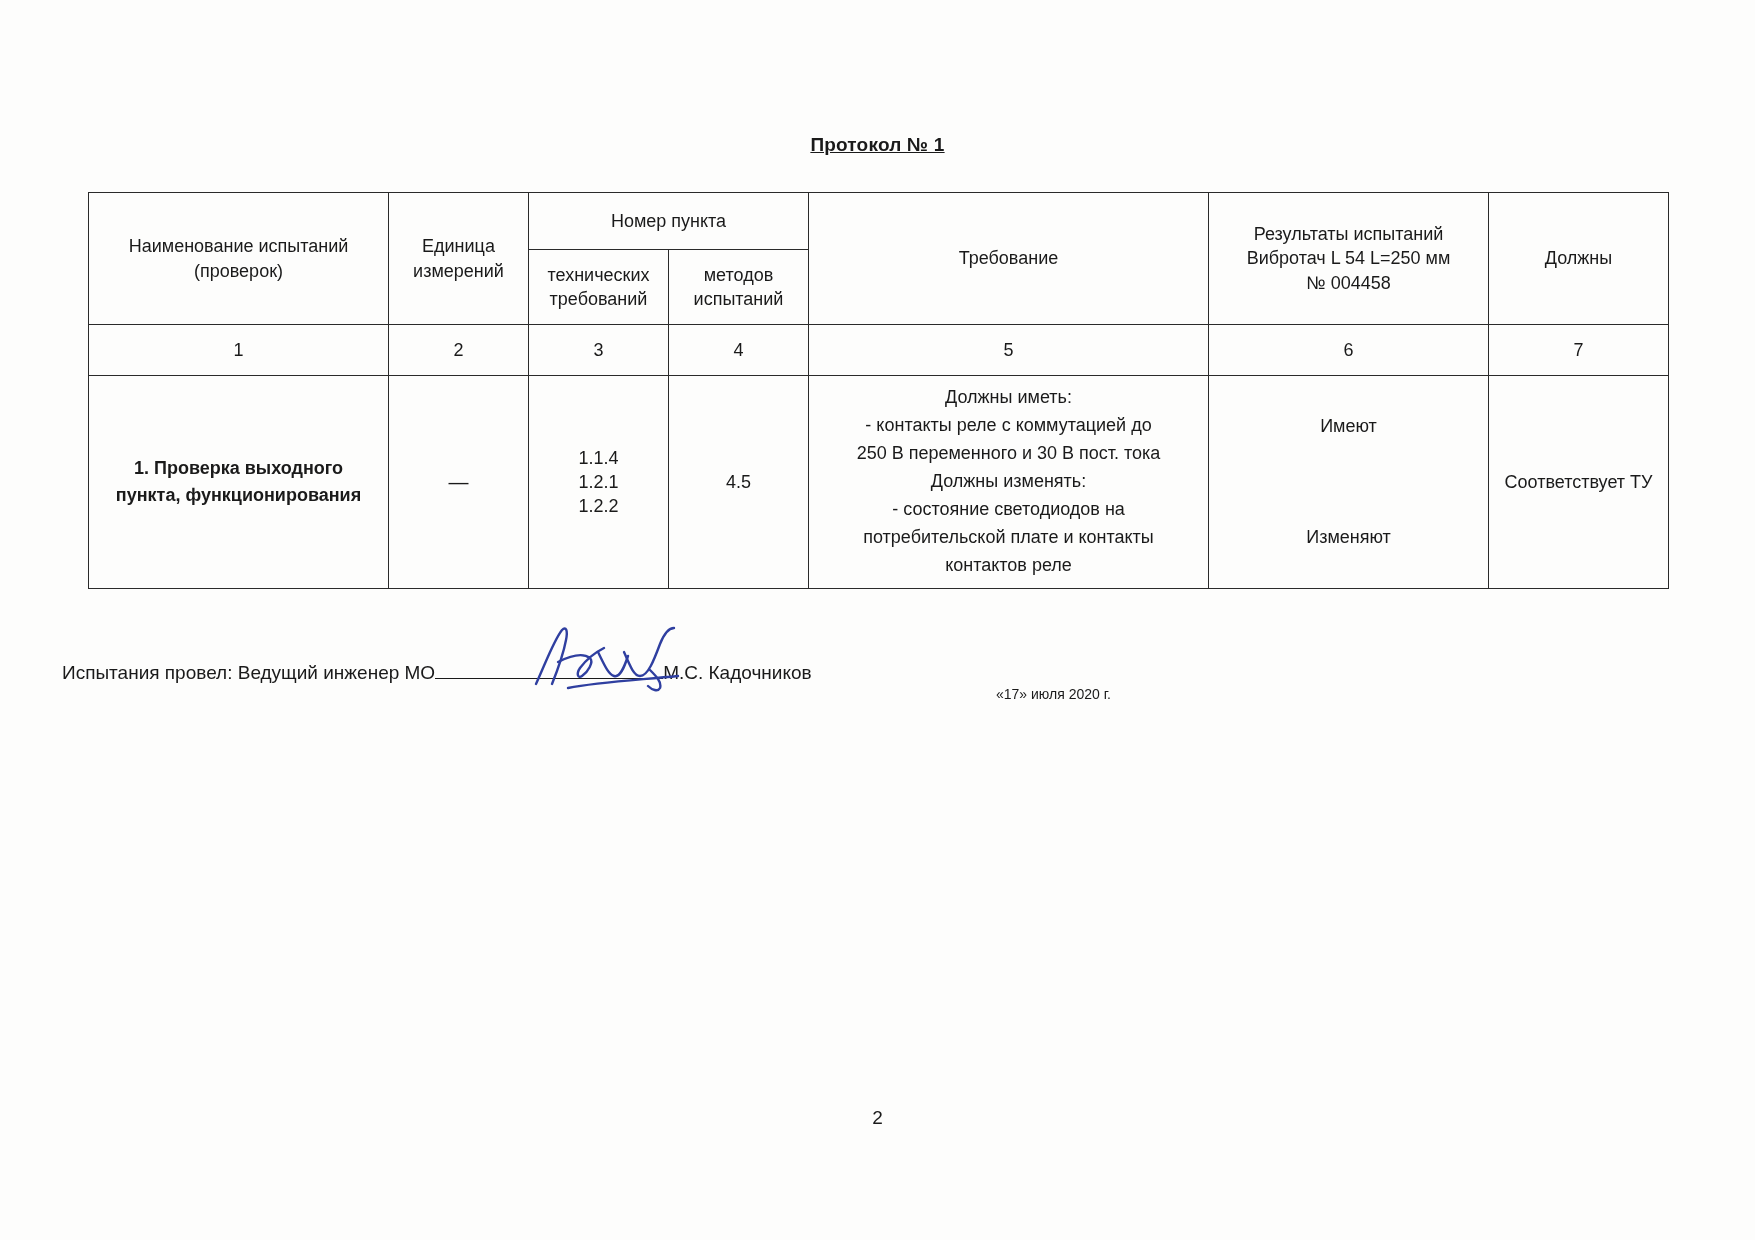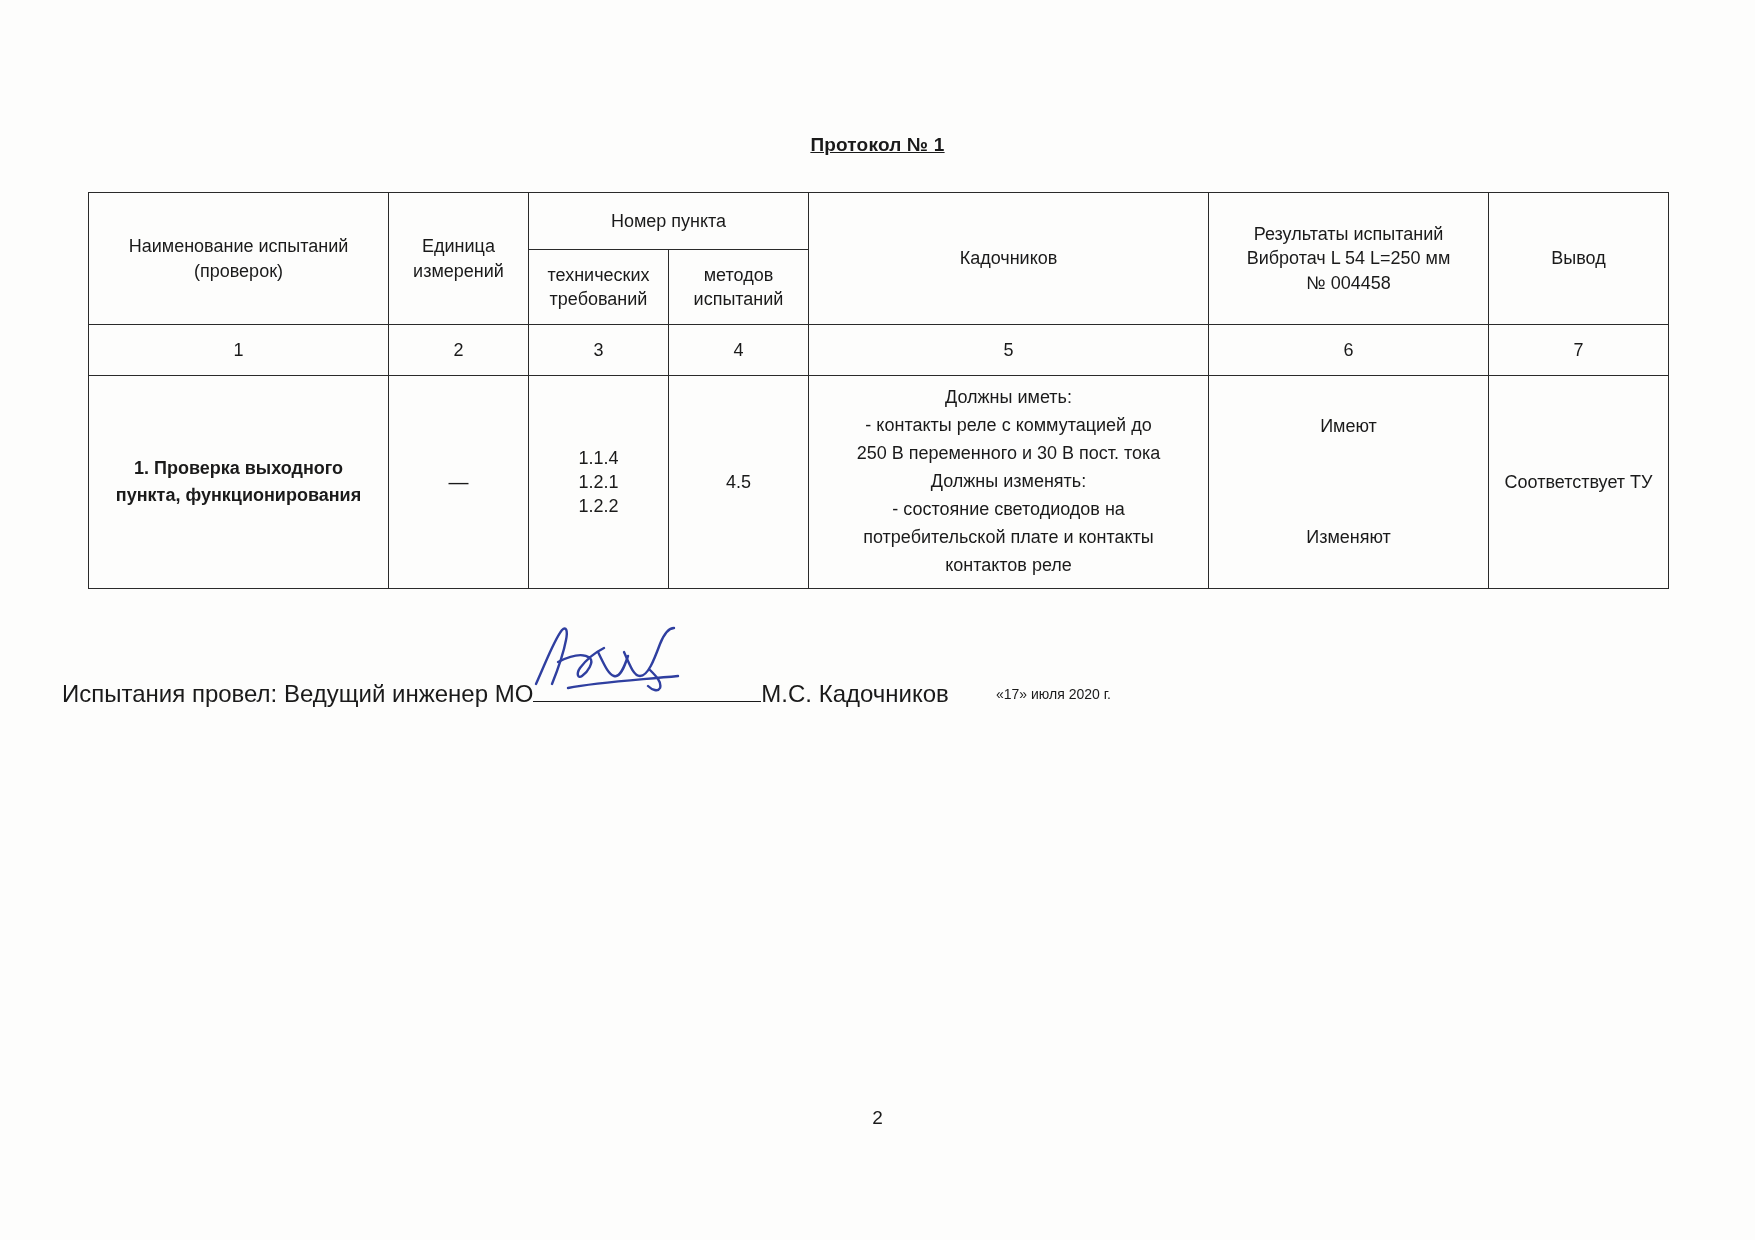--- a/index.html
+++ b/index.html
@@ -69,23 +69,23 @@
 
   .dash { font-size: 20px; }
 
   .pts { line-height: 1.6; }
 
   .res-top { display: block; margin-bottom: 84px; }
   .res-bottom { display: block; }
 
   .signature-line {
     position: absolute;
-    top: 680px;
+    top: 660px;
     left: 62px;
-    font-size: 24px;
+    font-size: 19px;
     white-space: nowrap;
   }
   .sig-underline {
     display: inline-block;
     width: 228px;
     border-bottom: 1.5px solid #1a1a1a;
     height: 18px;
     vertical-align: baseline;
   }
   .sig-date {
@@ -134,27 +134,27 @@
       <tr class="hdr-row">
         <td rowspan="2">
           <div>Наименование испытаний</div>
           <div>(проверок)</div>
         </td>
         <td rowspan="2">
           <div>Единица</div>
           <div>измерений</div>
         </td>
         <td colspan="2" style="height:44px;">Номер пункта</td>
-        <td rowspan="2">Кадочников</td>
+        <td rowspan="2">Требование</td>
         <td rowspan="2">
           <div>Результаты испытаний</div>
           <div>Вибротач L 54 L=250 мм</div>
           <div>№ 004458</div>
         </td>
-        <td rowspan="2">Вывод</td>
+        <td rowspan="2">Должны</td>
       </tr>
       <tr>
         <td style="height:62px;">
           <div>технических</div>
           <div>требований</div>
         </td>
         <td style="height:62px;">
           <div>методов</div>
           <div>испытаний</div>
         </td>

